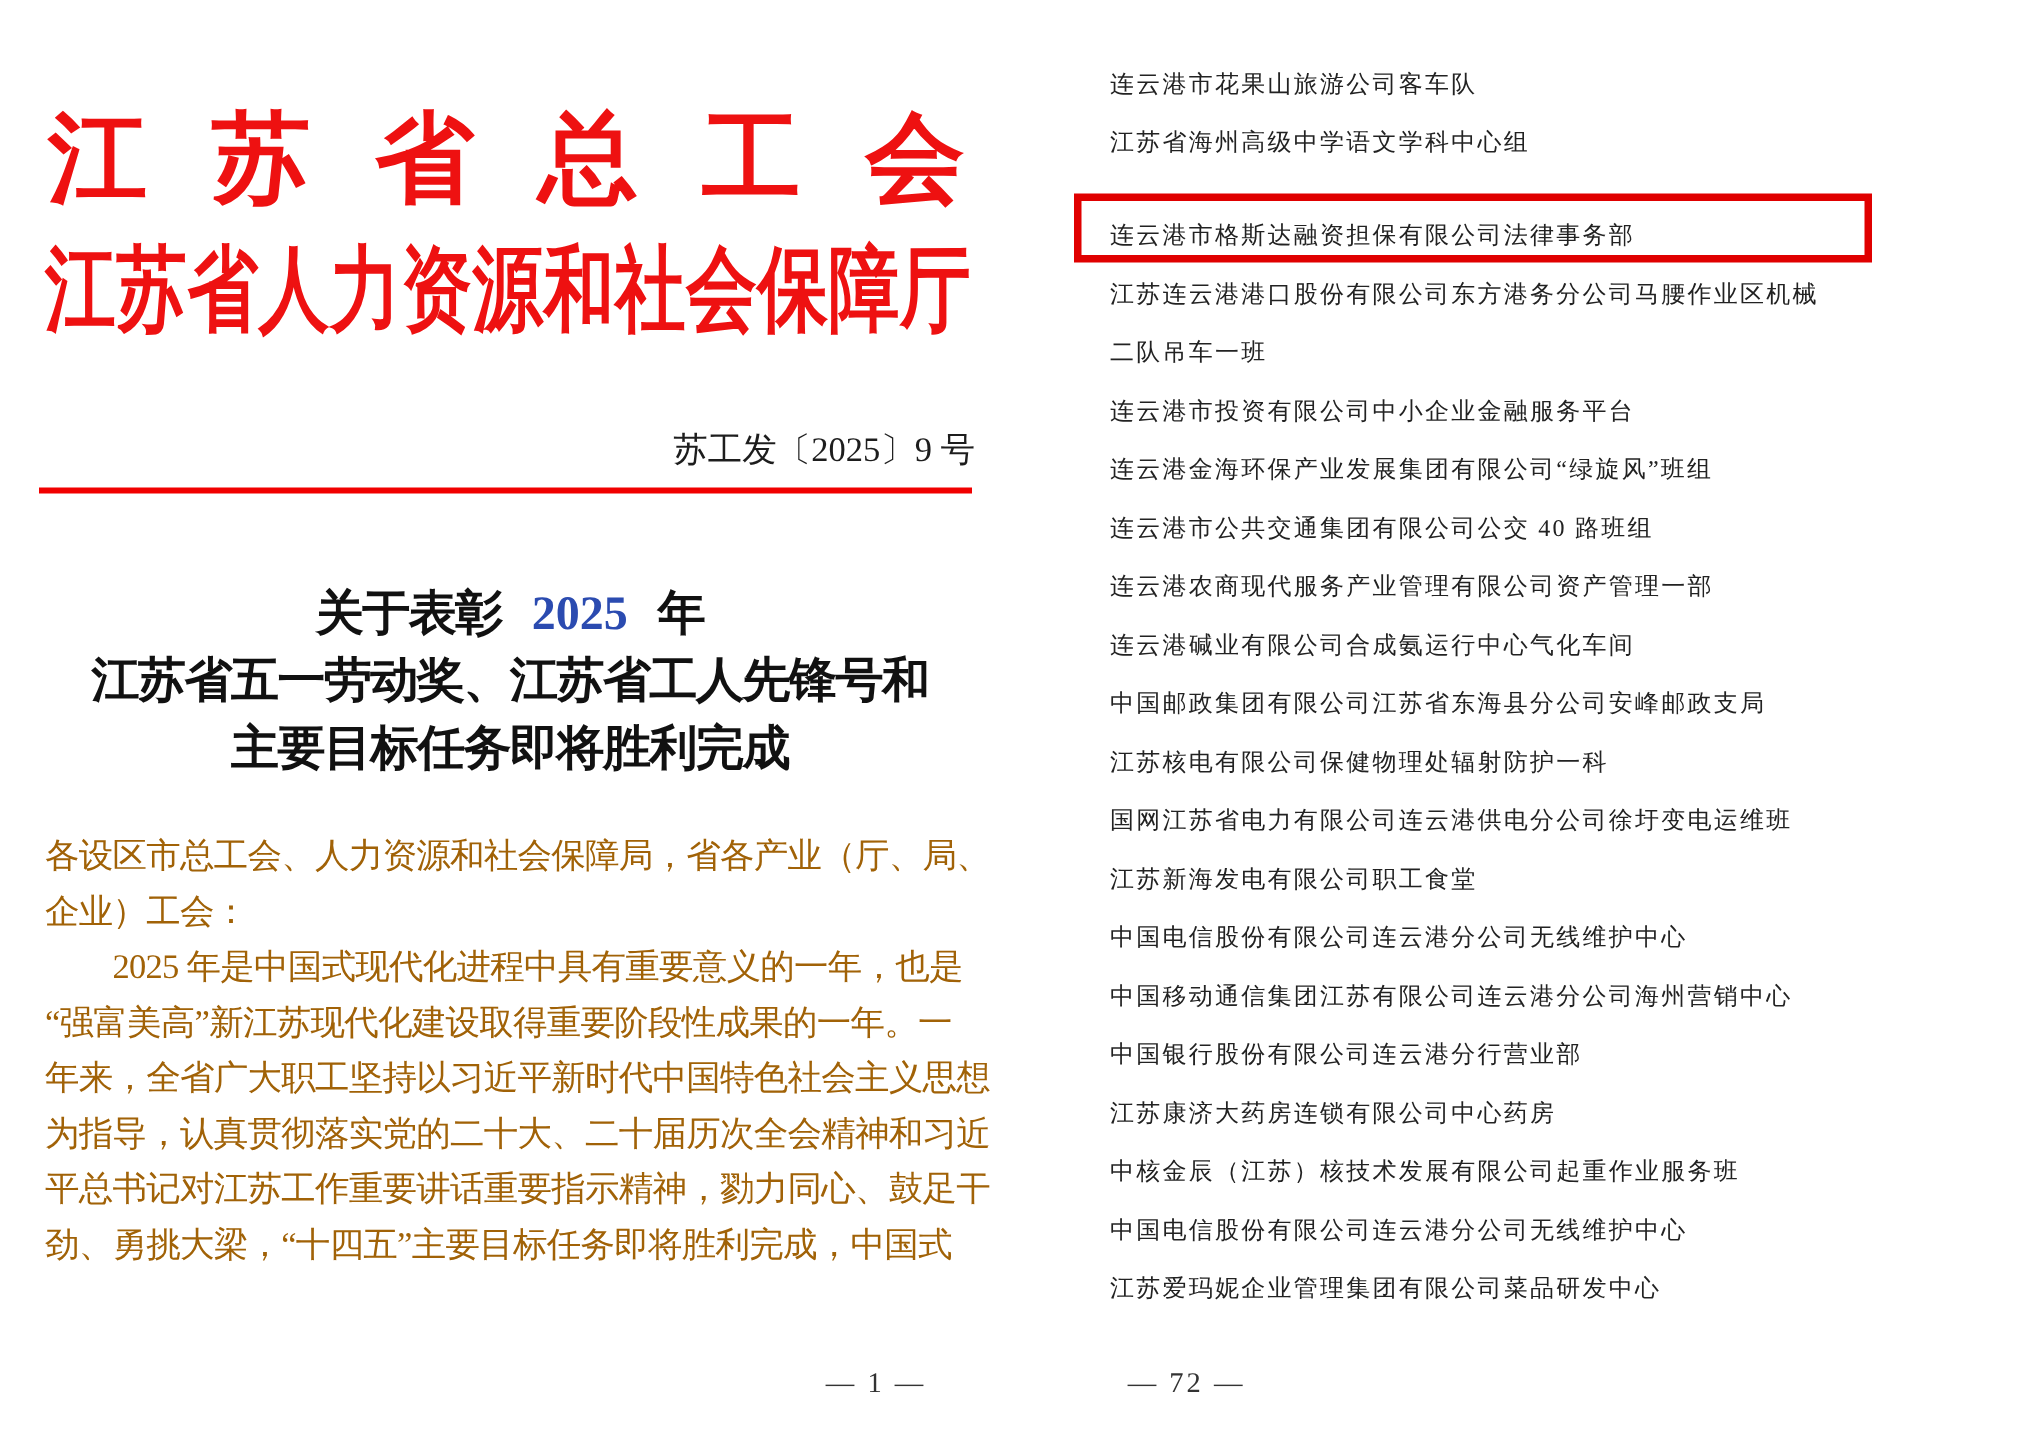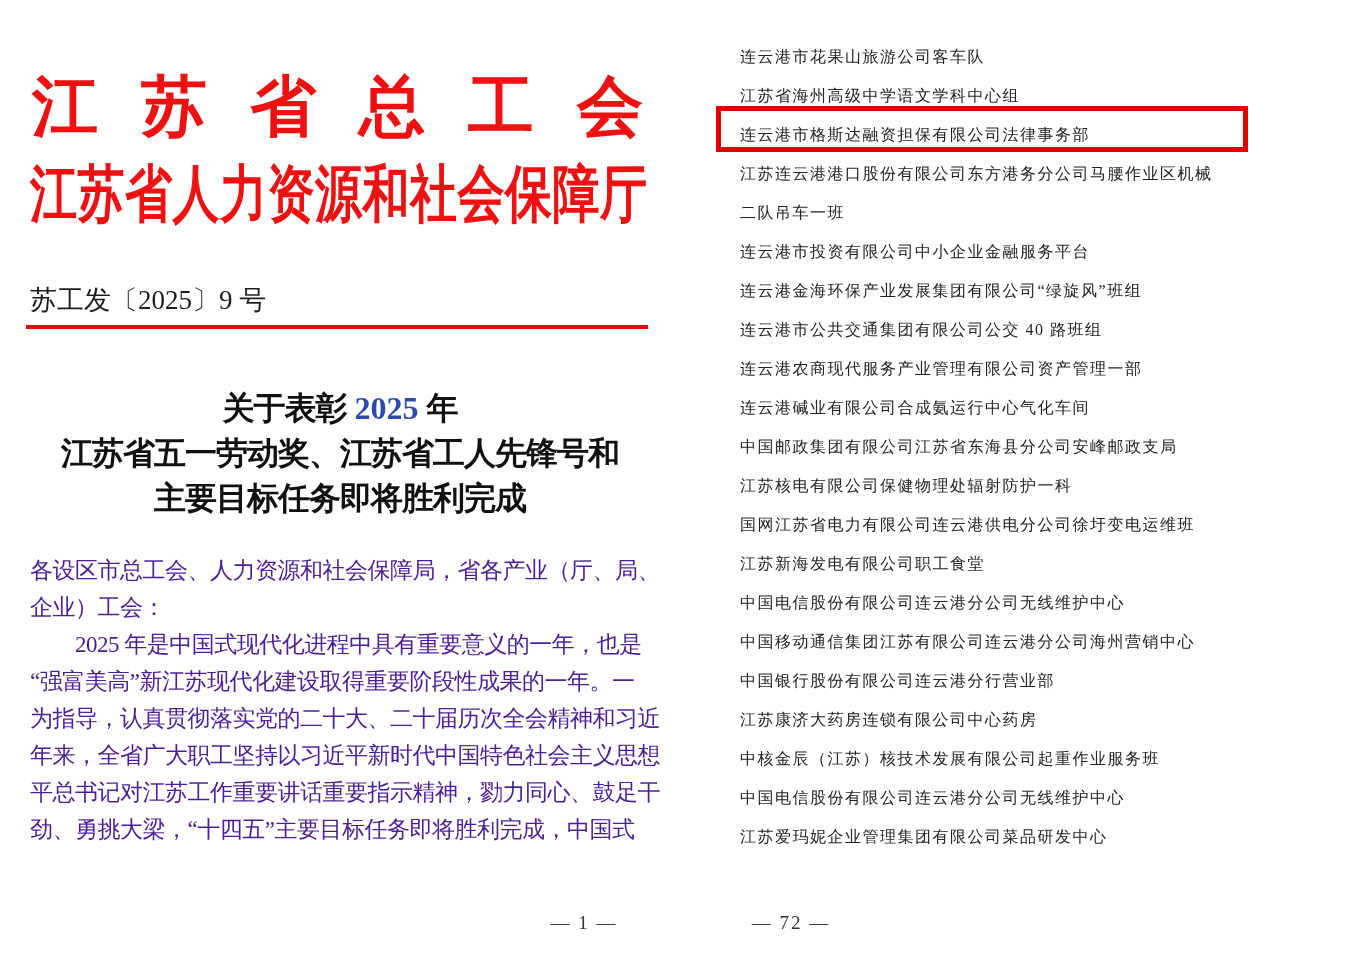--- a/index.html
+++ b/index.html
@@ -21,45 +21,45 @@
     letter-spacing:43px;margin-right:-43px;white-space:nowrap;line-height:66px;
   }
   .org-line2{
     position:absolute;left:30px;top:164px;
     font-size:47px;font-weight:bold;color:var(--red-title);
     letter-spacing:0.5px;white-space:nowrap;line-height:47px;
     transform:scale(1,1.32);transform-origin:left top;
   }
   .doc-number{
     position:absolute;left:30px;top:288px;width:620px;
-    font-size:27px;line-height:24px;text-align:left;color:#1d1d1d;
+    font-size:23px;line-height:24px;text-align:right;color:#1d1d1d;
   }
   .red-rule{
     position:absolute;left:26px;top:325px;width:622px;height:4px;
     background:var(--red-rule);
   }
   .decision-title{
     position:absolute;left:30px;top:386px;width:620px;
     font-size:32px;font-weight:bold;text-align:center;line-height:45px;color:#111;
     letter-spacing:-1px;white-space:nowrap;
   }
-  .decision-title .year{color:var(--year-blue);margin:0 8px;letter-spacing:0;}
+  .decision-title .year{color:var(--year-blue);margin:0 20px;letter-spacing:0;}
   .body-block{
     position:absolute;left:30px;top:552px;width:640px;
-    font-size:23px;letter-spacing:-0.5px;color:#4c1d95;
+    font-size:23px;letter-spacing:-0.5px;color:#a16207;
   }
   .body-line{height:37px;line-height:37px;white-space:nowrap;}
 
   
   .award-list{
     position:absolute;left:740px;top:37px;width:600px;
     font-size:16px;letter-spacing:1.5px;color:#222;
   }
   .award-item{height:39px;line-height:39px;white-space:nowrap;}
-  .award-item.highlighted{position:relative;}
+  .award-item.highlighted{position:relative;margin-top:23px;}
   .award-item.highlighted::after{
     content:"";position:absolute;box-sizing:border-box;
     left:-24px;top:-9px;width:532px;height:46px;
     border:5px solid var(--red-box);
   }
 
   
   .page-num{
     position:absolute;top:912px;font-size:19px;line-height:22px;
     color:#333;text-align:center;letter-spacing:2px;white-space:nowrap;
@@ -84,22 +84,22 @@
       </div>
       <div>江苏省五一劳动奖、江苏省工人先锋号和</div>
       <div>主要目标任务即将胜利完成</div>
     </div>
 
     <div class="body-block">
         <div class="body-line">各设区市总工会、人力资源和社会保障局，省各产业（厅、局、</div>
         <div class="body-line">企业）工会：</div>
         <div class="body-line">　　2025 年是中国式现代化进程中具有重要意义的一年，也是</div>
         <div class="body-line">“强富美高”新江苏现代化建设取得重要阶段性成果的一年。一</div>
+        <div class="body-line">年来，全省广大职工坚持以习近平新时代中国特色社会主义思想</div>
         <div class="body-line">为指导，认真贯彻落实党的二十大、二十届历次全会精神和习近</div>
-        <div class="body-line">年来，全省广大职工坚持以习近平新时代中国特色社会主义思想</div>
         <div class="body-line">平总书记对江苏工作重要讲话重要指示精神，勠力同心、鼓足干</div>
         <div class="body-line">劲、勇挑大梁，“十四五”主要目标任务即将胜利完成，中国式</div>
       </div>
 
     <div class="page-num page-num-left">— 1 —</div>
   </div>
 
   <div>
     <div class="award-list">
         <div class="award-item">连云港市花果山旅游公司客车队</div>

